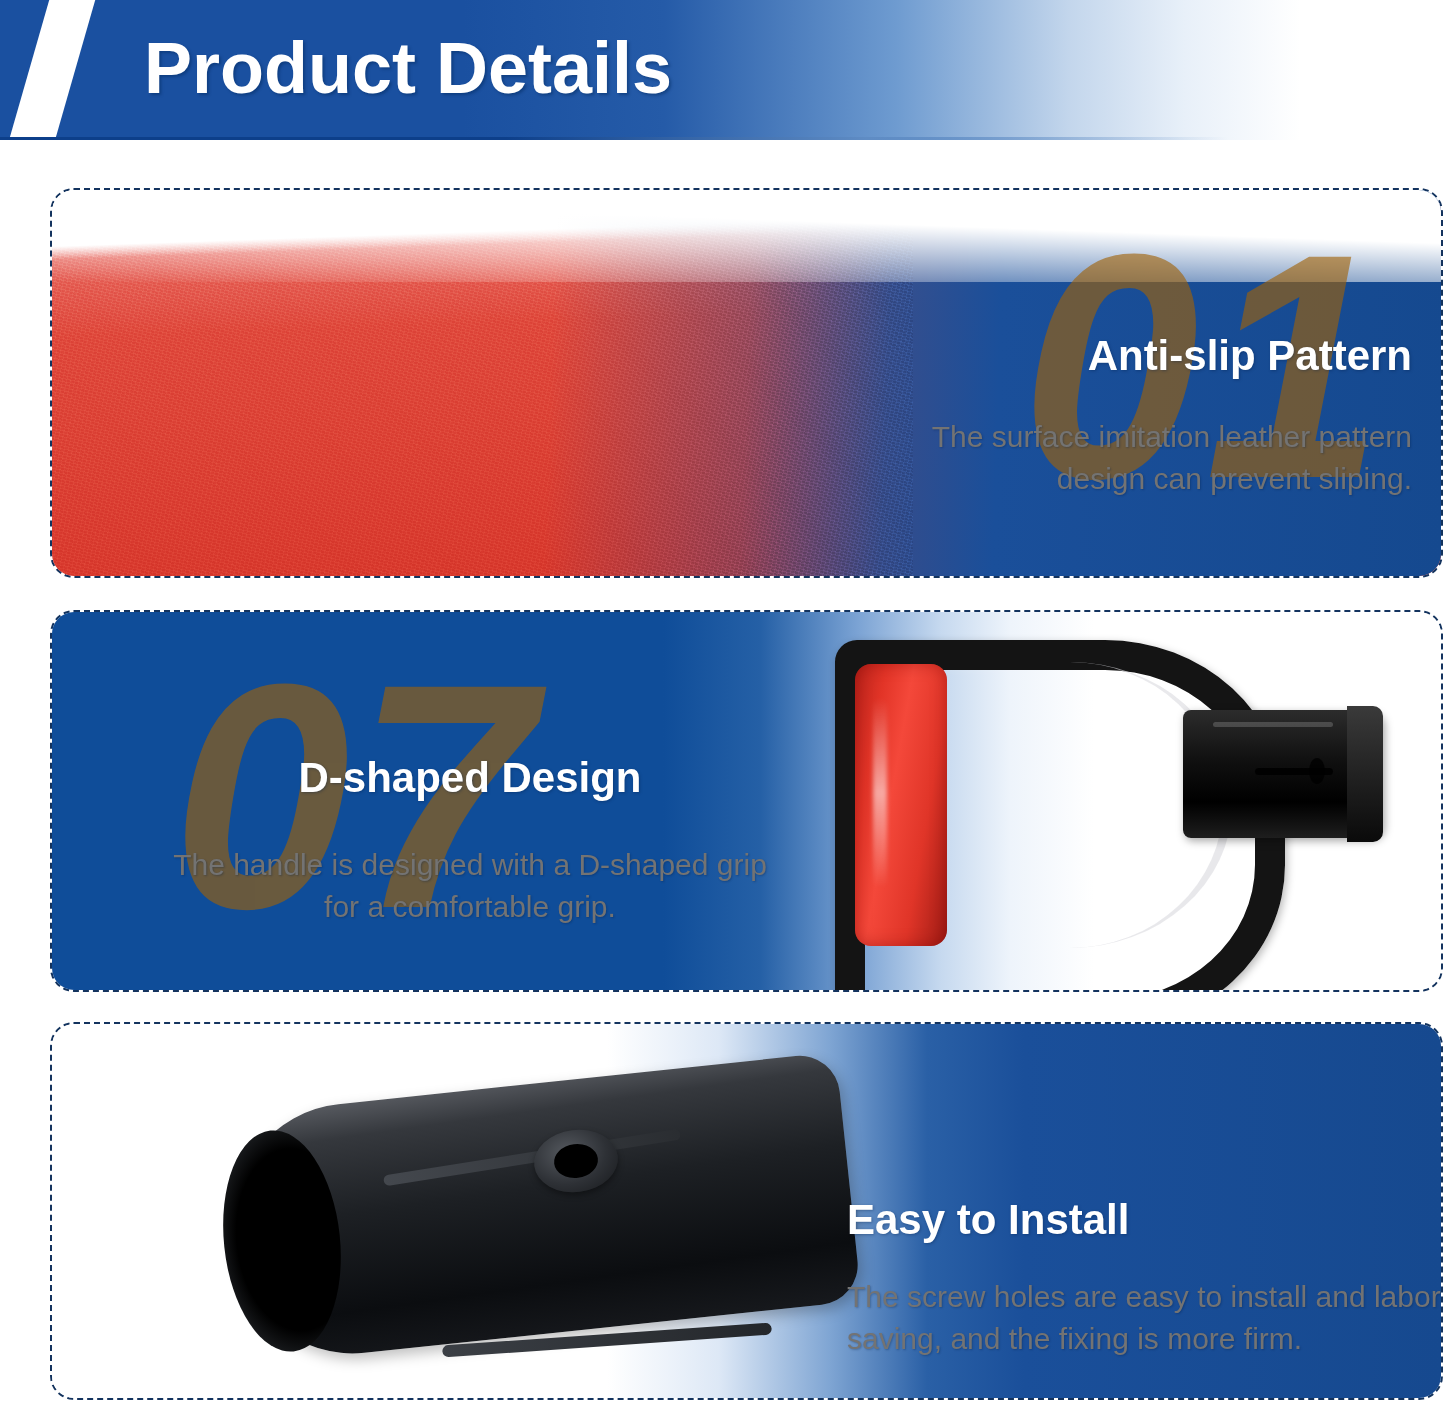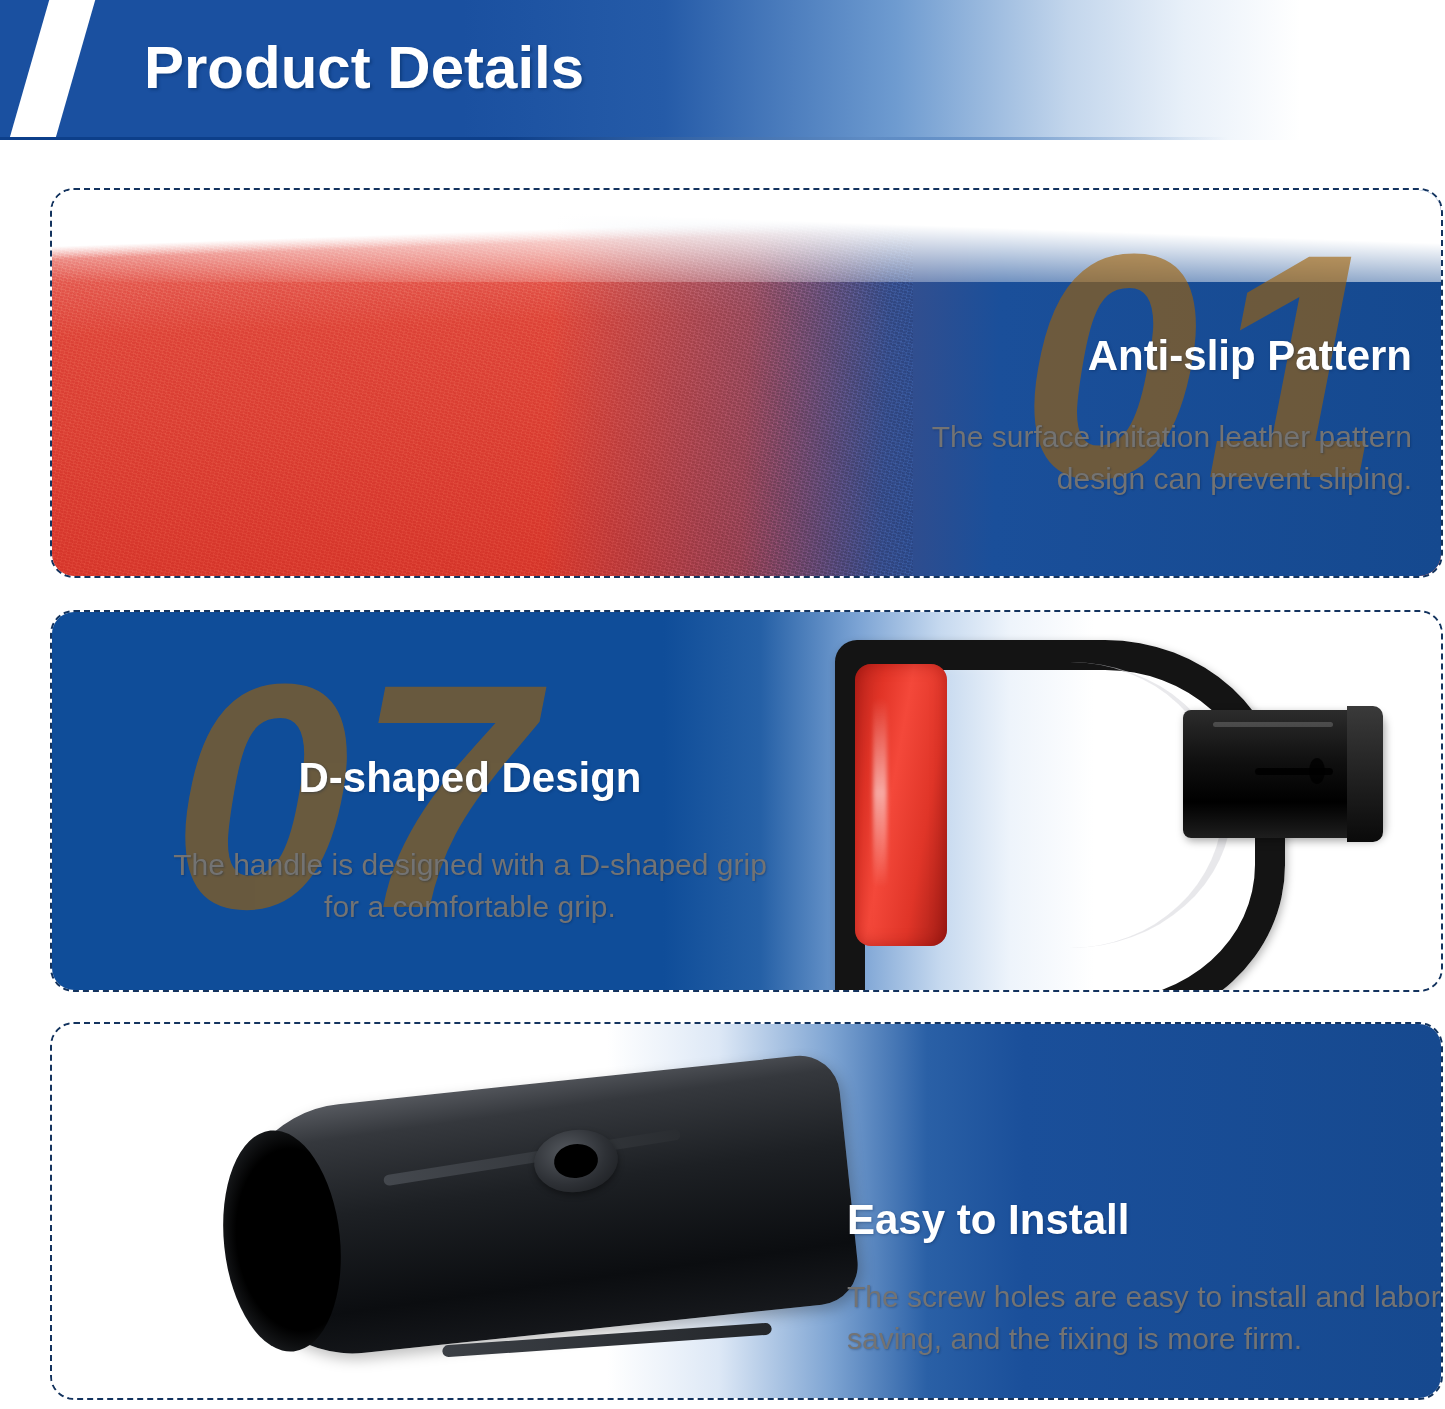--- a/index.html
+++ b/index.html
@@ -22,21 +22,21 @@
     position:absolute;left:0;bottom:0;width:1445px;height:3px;
     background:linear-gradient(90deg,#0d3f8a 0%,#0d3f8a 35%,#5f8cc4 60%,rgba(255,255,255,0) 85%);
   }
   .header-slash{
     position:absolute;left:28px;top:-12px;width:46px;height:172px;
     background:#ffffff;
     transform:skewX(-16deg);
   }
   .header-title{
     position:absolute;left:144px;top:16px;
-    font-size:60px;font-weight:bold;color:#ffffff;
+    font-size:72px;font-weight:bold;color:#ffffff;
     letter-spacing:0px;line-height:104px;
     text-shadow:2px 2px 3px rgba(0,40,90,.45);
     white-space:nowrap;
   }
 
   
   .panel{
     position:absolute;left:50px;width:1393px;
     border-radius:24px;overflow:hidden;
   }

